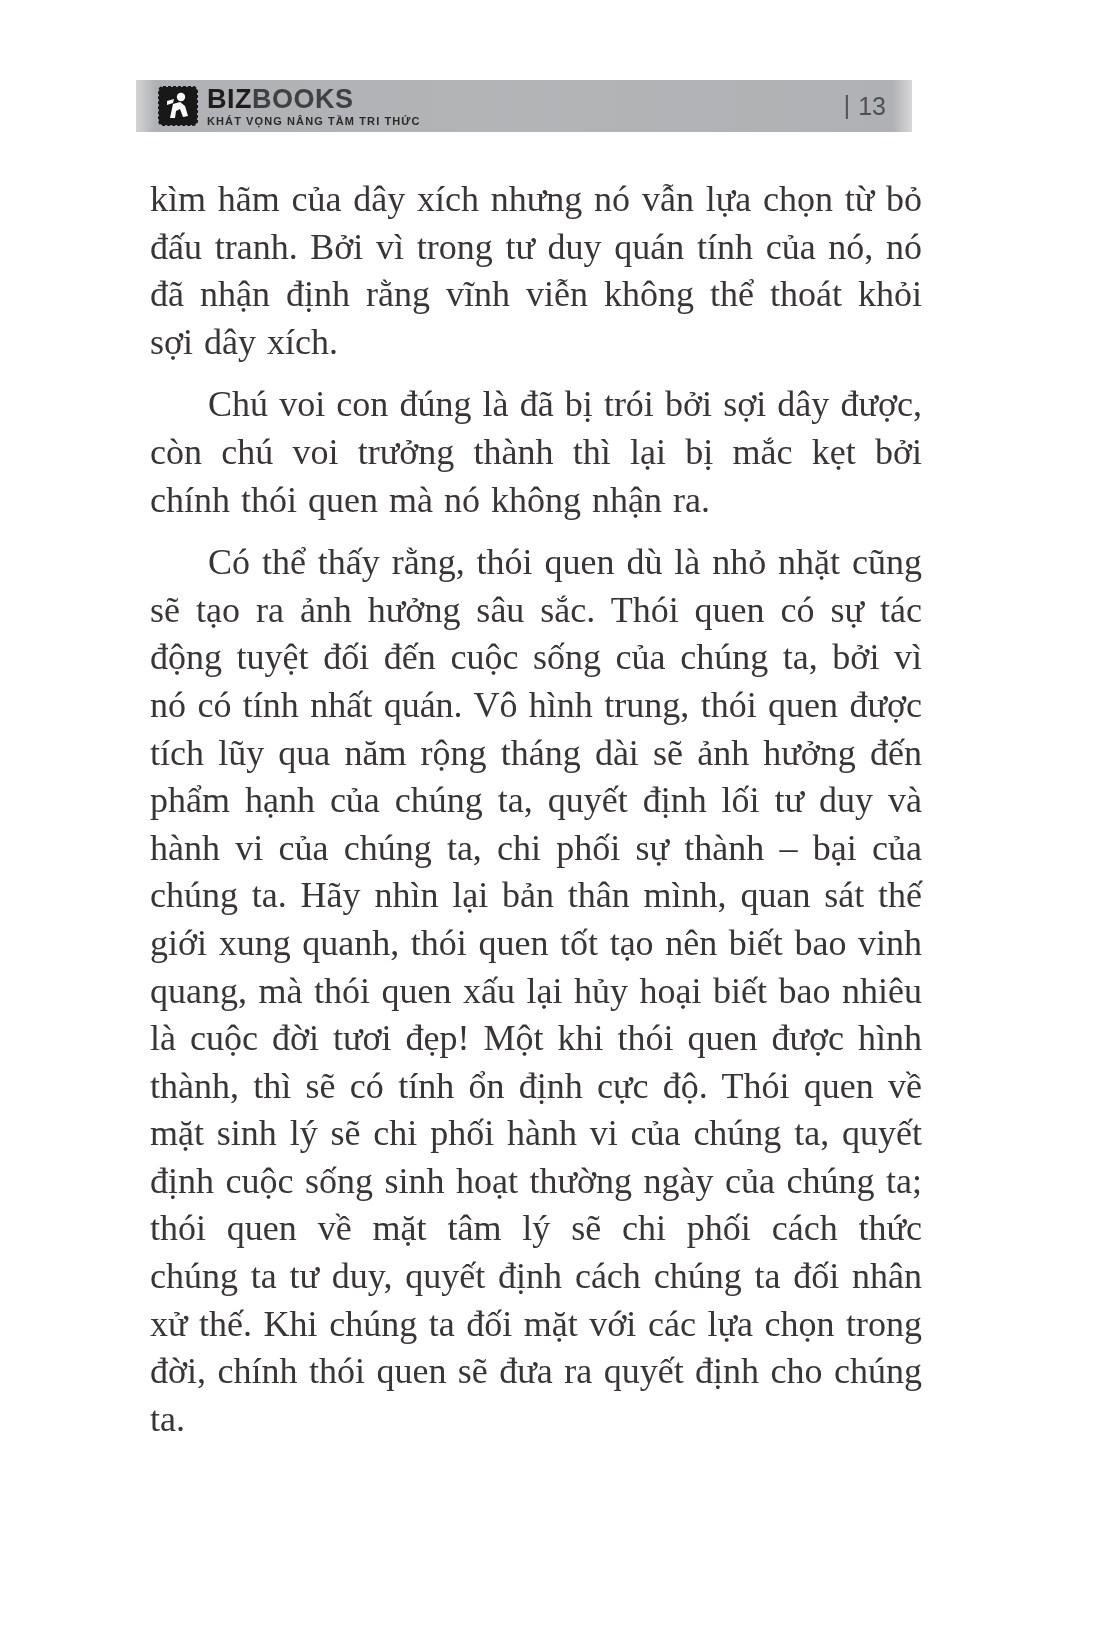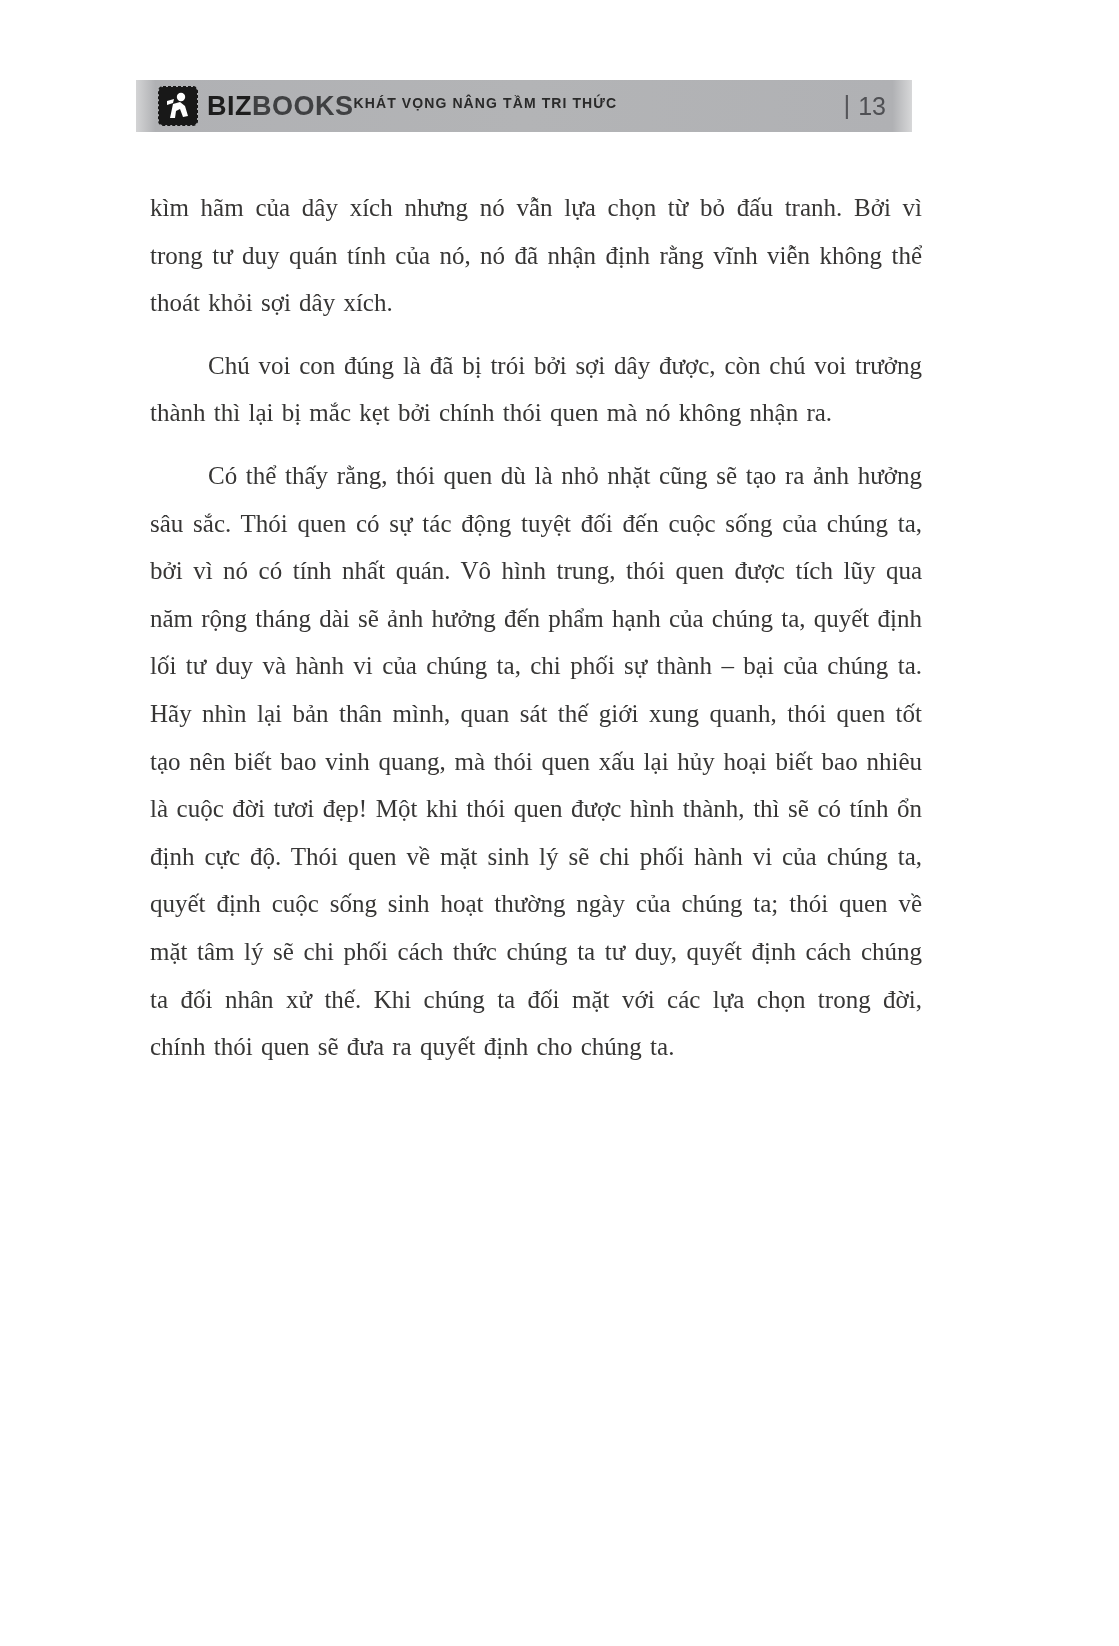--- a/index.html
+++ b/index.html
@@ -40,38 +40,38 @@
     align-items: center;
     gap: 9px;
   }
   .brand-icon {
     width: 40px;
     height: 40px;
     flex: 0 0 auto;
   }
   .brand-textcol {
     display: flex;
-    flex-direction: row;
+    flex-direction: column;
     line-height: 1;
   }
   .brand-name {
     font-family: "Liberation Sans", sans-serif;
     font-size: 27px;
     font-weight: 700;
     letter-spacing: 0.5px;
     color: #1d1d1d;
     line-height: 1;
   }
   .brand-name .books {
     font-weight: 600;
     color: #3f4042;
   }
   .brand-tagline {
     font-family: "Liberation Sans", sans-serif;
-    font-size: 14px;
+    font-size: 11px;
     font-weight: 700;
     letter-spacing: 1.1px;
     color: #2a2a2a;
     margin-top: 3px;
     white-space: nowrap;
   }
   .page-num-wrap {
     display: flex;
     align-items: center;
     gap: 8px;
@@ -86,25 +86,25 @@
   }
   .page-num {
     font-size: 25px;
     font-weight: 400;
     color: #4f5054;
   }
 
   
   .text-block {
     position: absolute;
-    top: 184px;
+    top: 176px;
     left: 150px;
     width: 772px;
     color: #373635;
-    font-size: 25px;
+    font-size: 36px;
     line-height: 47.6px;
     text-align: justify;
   }
   .text-block p {
     margin-bottom: 15px;
     word-spacing: 2px;
   }
   .text-block p.indent {
     text-indent: 58px;
   }

